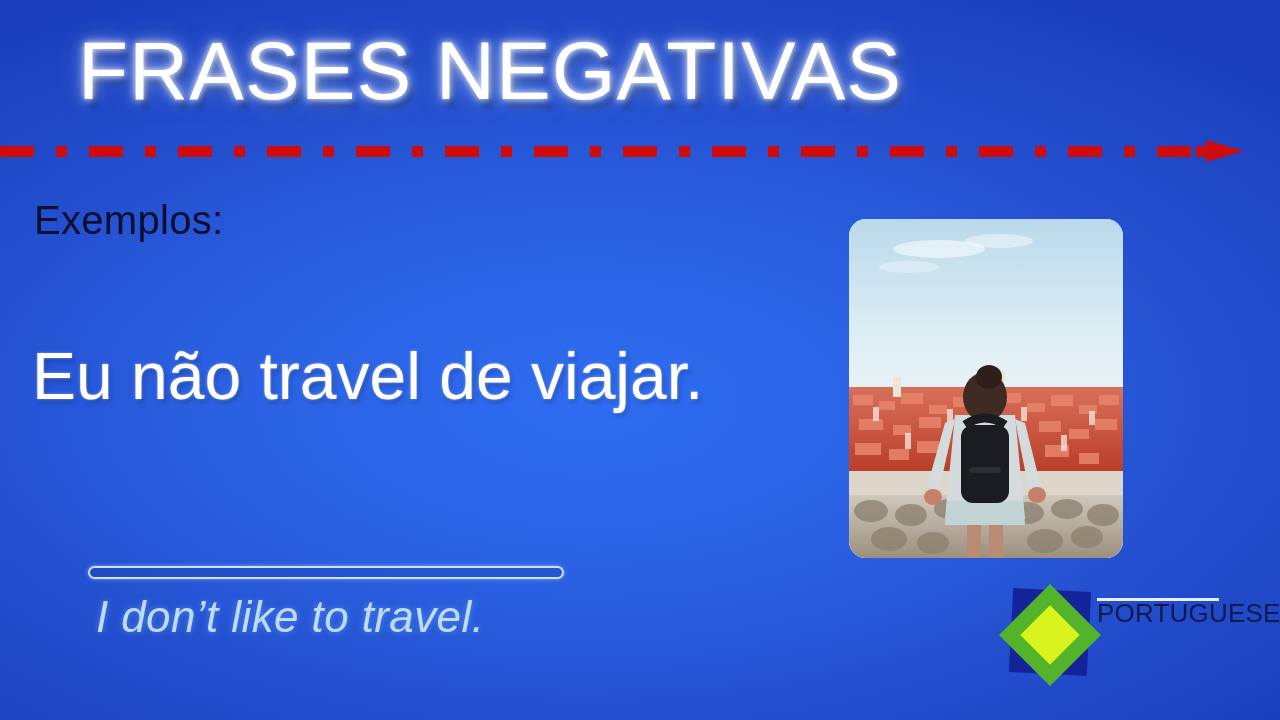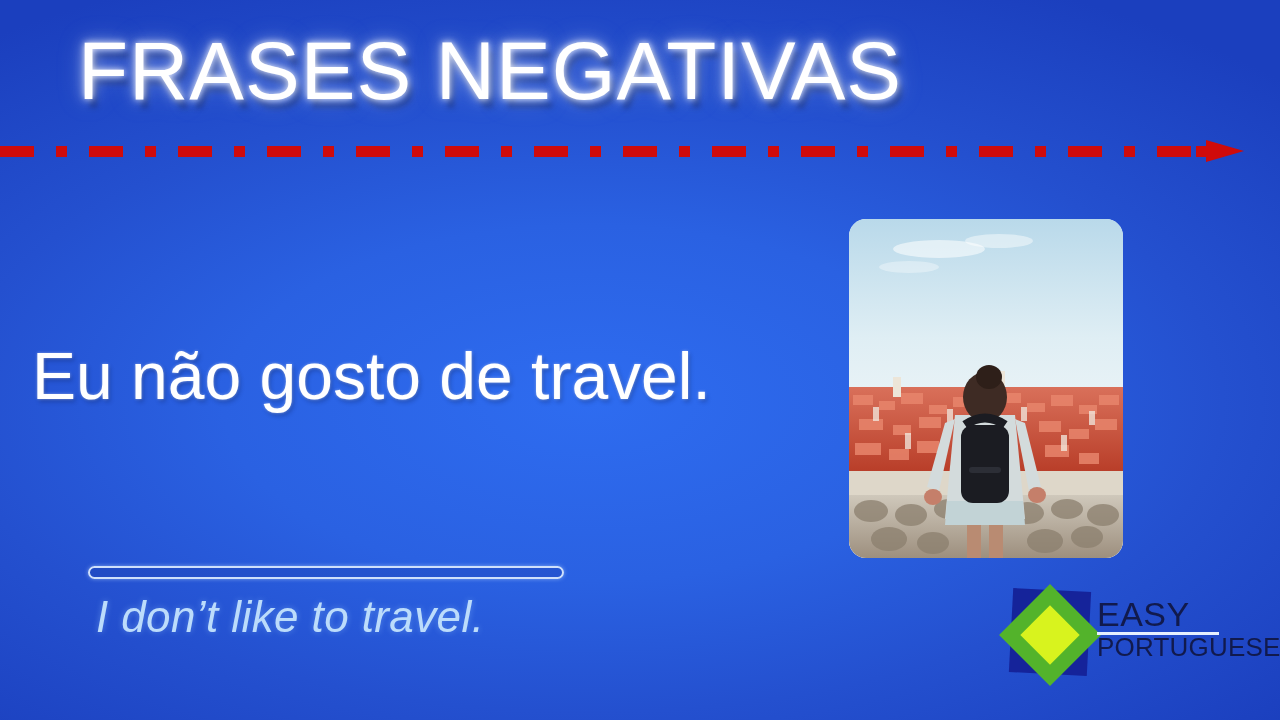--- a/index.html
+++ b/index.html
@@ -216,22 +216,23 @@
 <div id="slide">
 
   <div id="title">FRASES NEGATIVAS</div>
 
   <div id="divider">
     <div id="divider-line"></div>
     <div id="divider-arrow-stem"></div>
     <div id="divider-arrow"></div>
   </div>
 
-
-  <div id="sentence-pt">Eu não gosto de travel.</div>
+  <div id="label-exemplos">Exemplos:</div>
+
+  <div id="sentence-pt">Eu não travel de viajar.</div>
 
   <div id="answer-bar"></div>
 
   <div id="sentence-en">I don’t like to travel.</div>
 
   <div id="photo">
     <svg width="274" height="339" viewBox="0 0 274 339">
       <defs>
         <linearGradient id="skyg" x1="0" y1="0" x2="0" y2="1">
           <stop offset="0%" stop-color="#b9d9ea"></stop>
@@ -327,19 +328,18 @@
     </svg>
   </div>
 
   <div id="logo">
     <div class="logo-mark">
       <div class="logo-sq-navy"></div>
       <div class="logo-dia-green"></div>
       <div class="logo-dia-lime"></div>
     </div>
     <div class="logo-words">
-      <div class="logo-easy">EASY</div>
       <div class="logo-rule"></div>
       <div class="logo-portuguese">PORTUGUESE</div>
     </div>
   </div>
 
 </div>
 
 </body></html>

